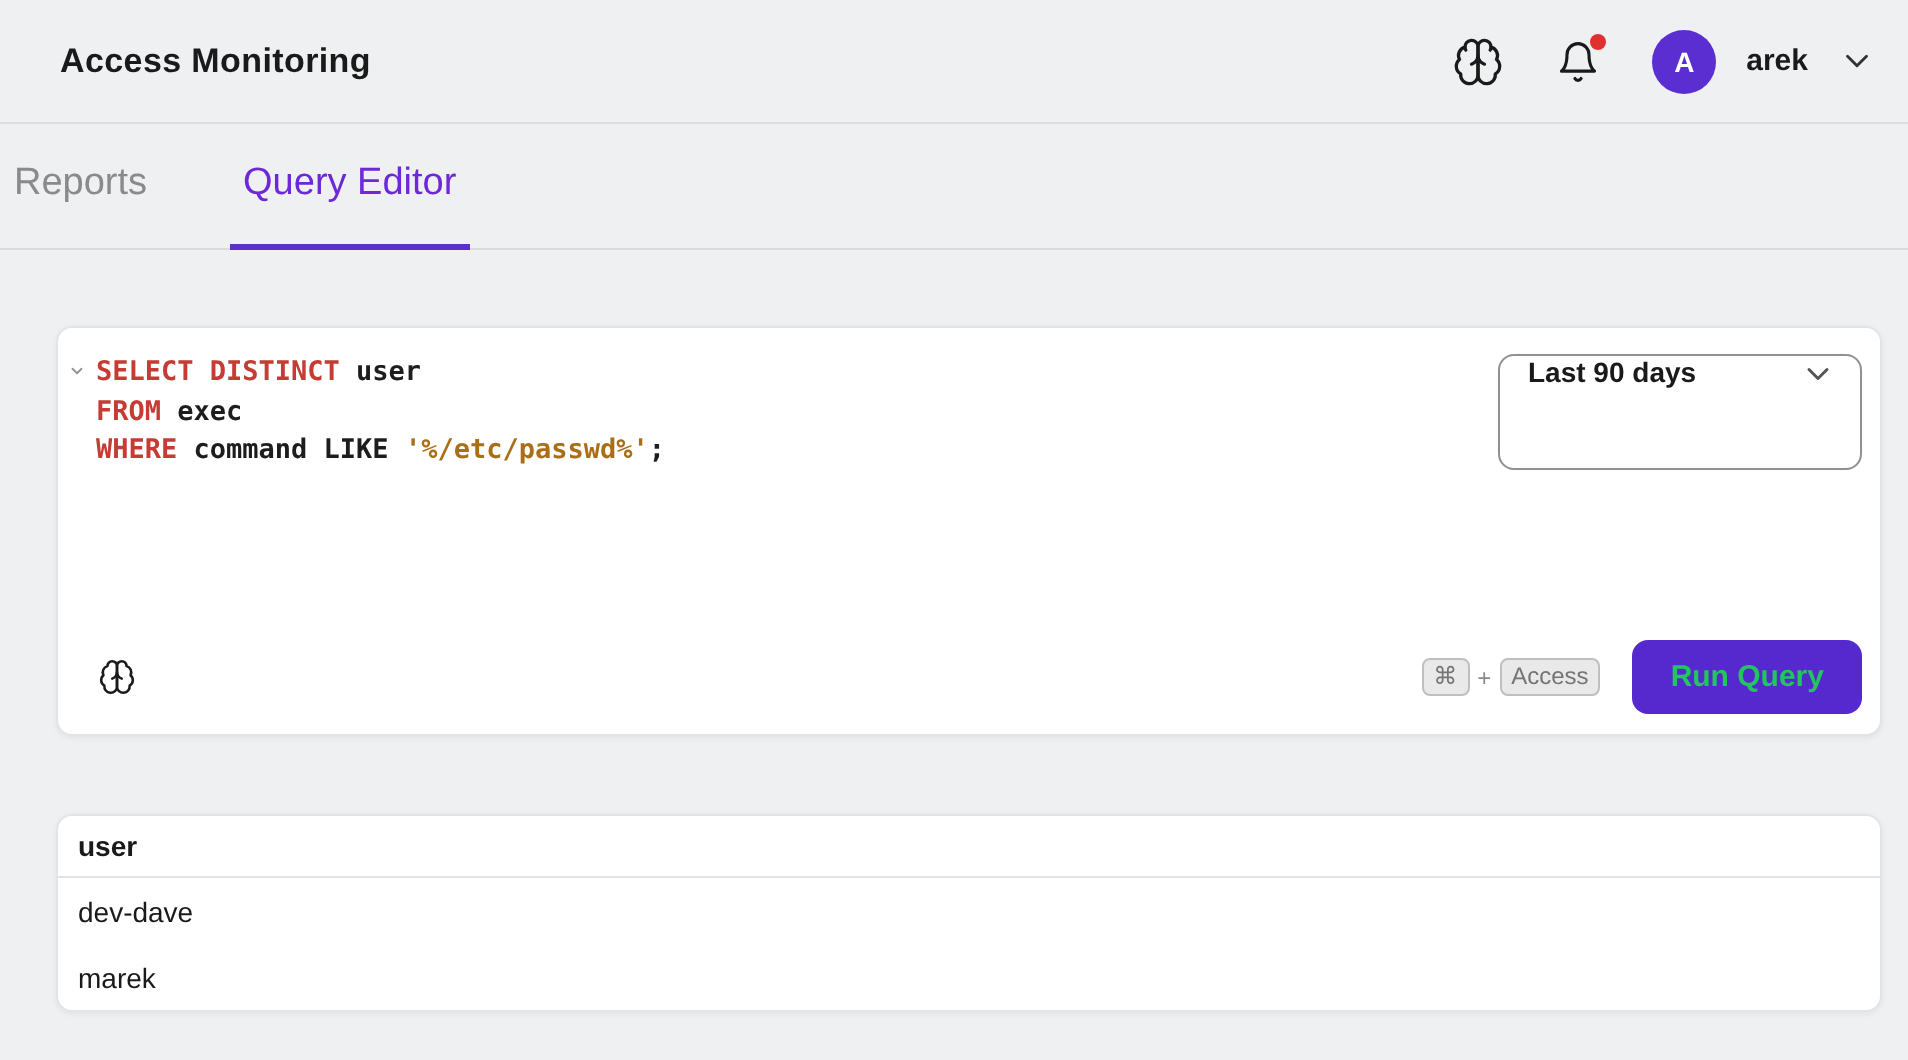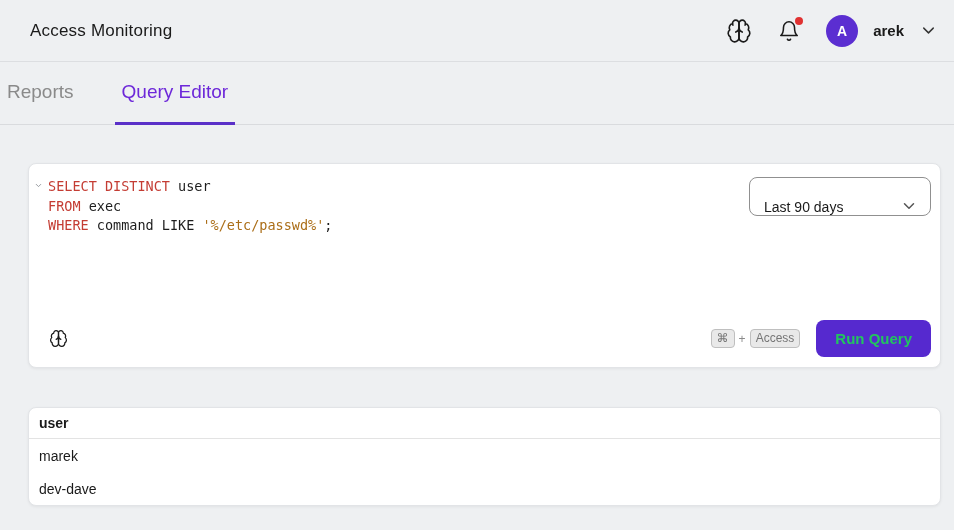--- a/index.html
+++ b/index.html
@@ -10,21 +10,21 @@
     color: #1a1a1a;
   }
   
   .app-header {
     height: 62px;
     display: flex;
     align-items: center;
     padding: 0 16px 0 30px;
     border-bottom: 1px solid #dcdee1;
   }
-  .page-title { font-size: 17px; font-weight: 400; letter-spacing: 0.2px; text-align: right; }
+  .page-title { font-size: 17px; font-weight: 700; letter-spacing: 0.2px; text-align: right; }
   .header-right {
     margin-left: auto;
     display: flex;
     align-items: center;
     gap: 26px;
   }
   .icon-btn { display: inline-flex; align-items: center; justify-content: center; cursor: pointer; background: none; border: none; padding: 0; color: #1a1a1a; }
   .bell-wrap { position: relative; }
   .bell-dot {
     position: absolute; top: -3px; right: -3px;
@@ -60,39 +60,39 @@
   
   .main { padding: 38px 13px 0 28px; }
   .panel {
     background: #ffffff;
     border: 1px solid #e2e4e7;
     border-radius: 8px;
     box-shadow: 0 1px 3px rgba(0,0,0,0.06);
   }
   
   .editor-panel { height: 205px; position: relative; }
-  .editor-top { display: flex; align-items: flex-start; padding: 13px 9px 0 0; }
+  .editor-top { display: flex; align-items: flex-start; padding: 13px 9px 0 0; font-weight: bold; }
   .gutter { width: 19px; display: flex; justify-content: center; padding-top: 4px; color: #8f9398; cursor: pointer; }
   .code {
     flex: 1;
     font-family: "DejaVu Sans Mono", "Liberation Mono", monospace;
     font-size: 13.5px;
     line-height: 19.6px;
     white-space: pre;
     color: #1d1d1d;
     cursor: text;
   }
   .tok-kw { color: #c43c33; }
   .tok-str { color: #ab6e18; }
   .timerange-select {
-    width: 182px; height: 39px;
+    width: 182px; height: 58px;
     border: 1px solid #909090;
     border-radius: 8px;
     background: #fff;
-    display: flex; align-items: flex-end;
+    display: flex; align-items: flex-start;
     padding: 0 12px 0 14px;
     font-size: 14px;
     cursor: pointer;
     flex-shrink: 0;
   }
   .timerange-select .chev { margin-left: auto; color: #555; display: flex; }
   .editor-bottom {
     position: absolute; left: 20px; right: 9px; bottom: 10px;
     display: flex; align-items: center;
   }
@@ -211,20 +211,20 @@
         <button class="run-btn">Run Query</button>
       </div>
     </div>
   </section>
 
   <section class="panel results-panel">
     <div class="result-row header-row">
       <span>user</span>
     </div>
     <div class="result-row">
+      <span>dev-dave</span>
+    </div>
+    <div class="result-row">
       <span>marek</span>
     </div>
-    <div class="result-row">
-      <span>dev-dave</span>
-    </div>
   </section>
 
 </main>
 
 </body></html>

